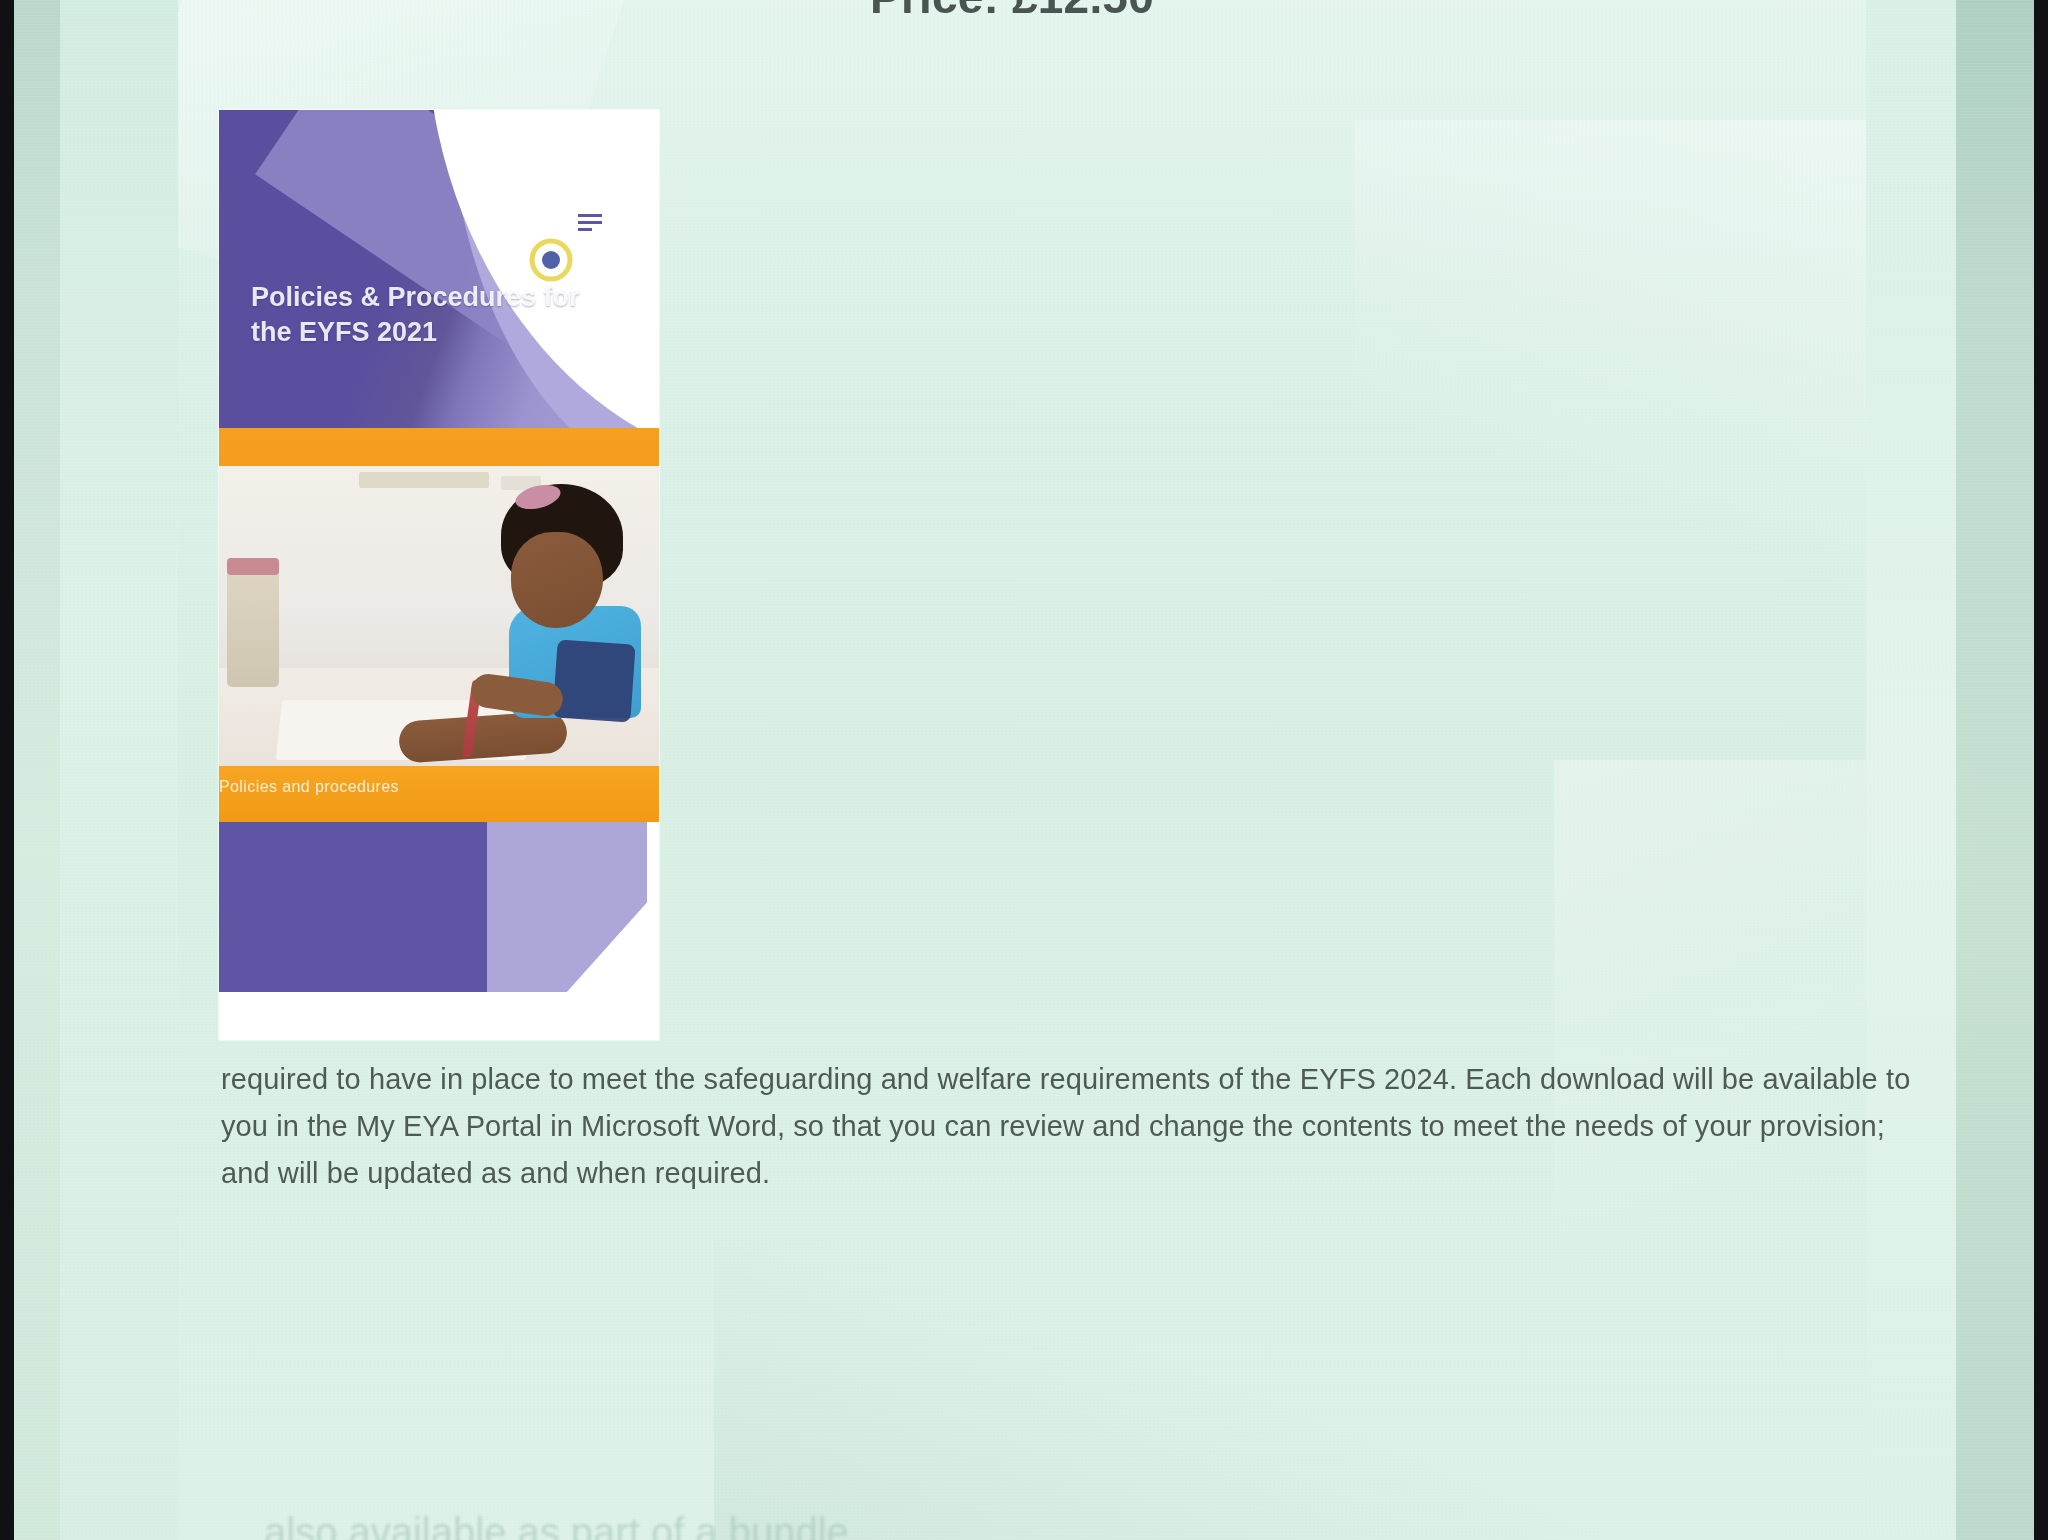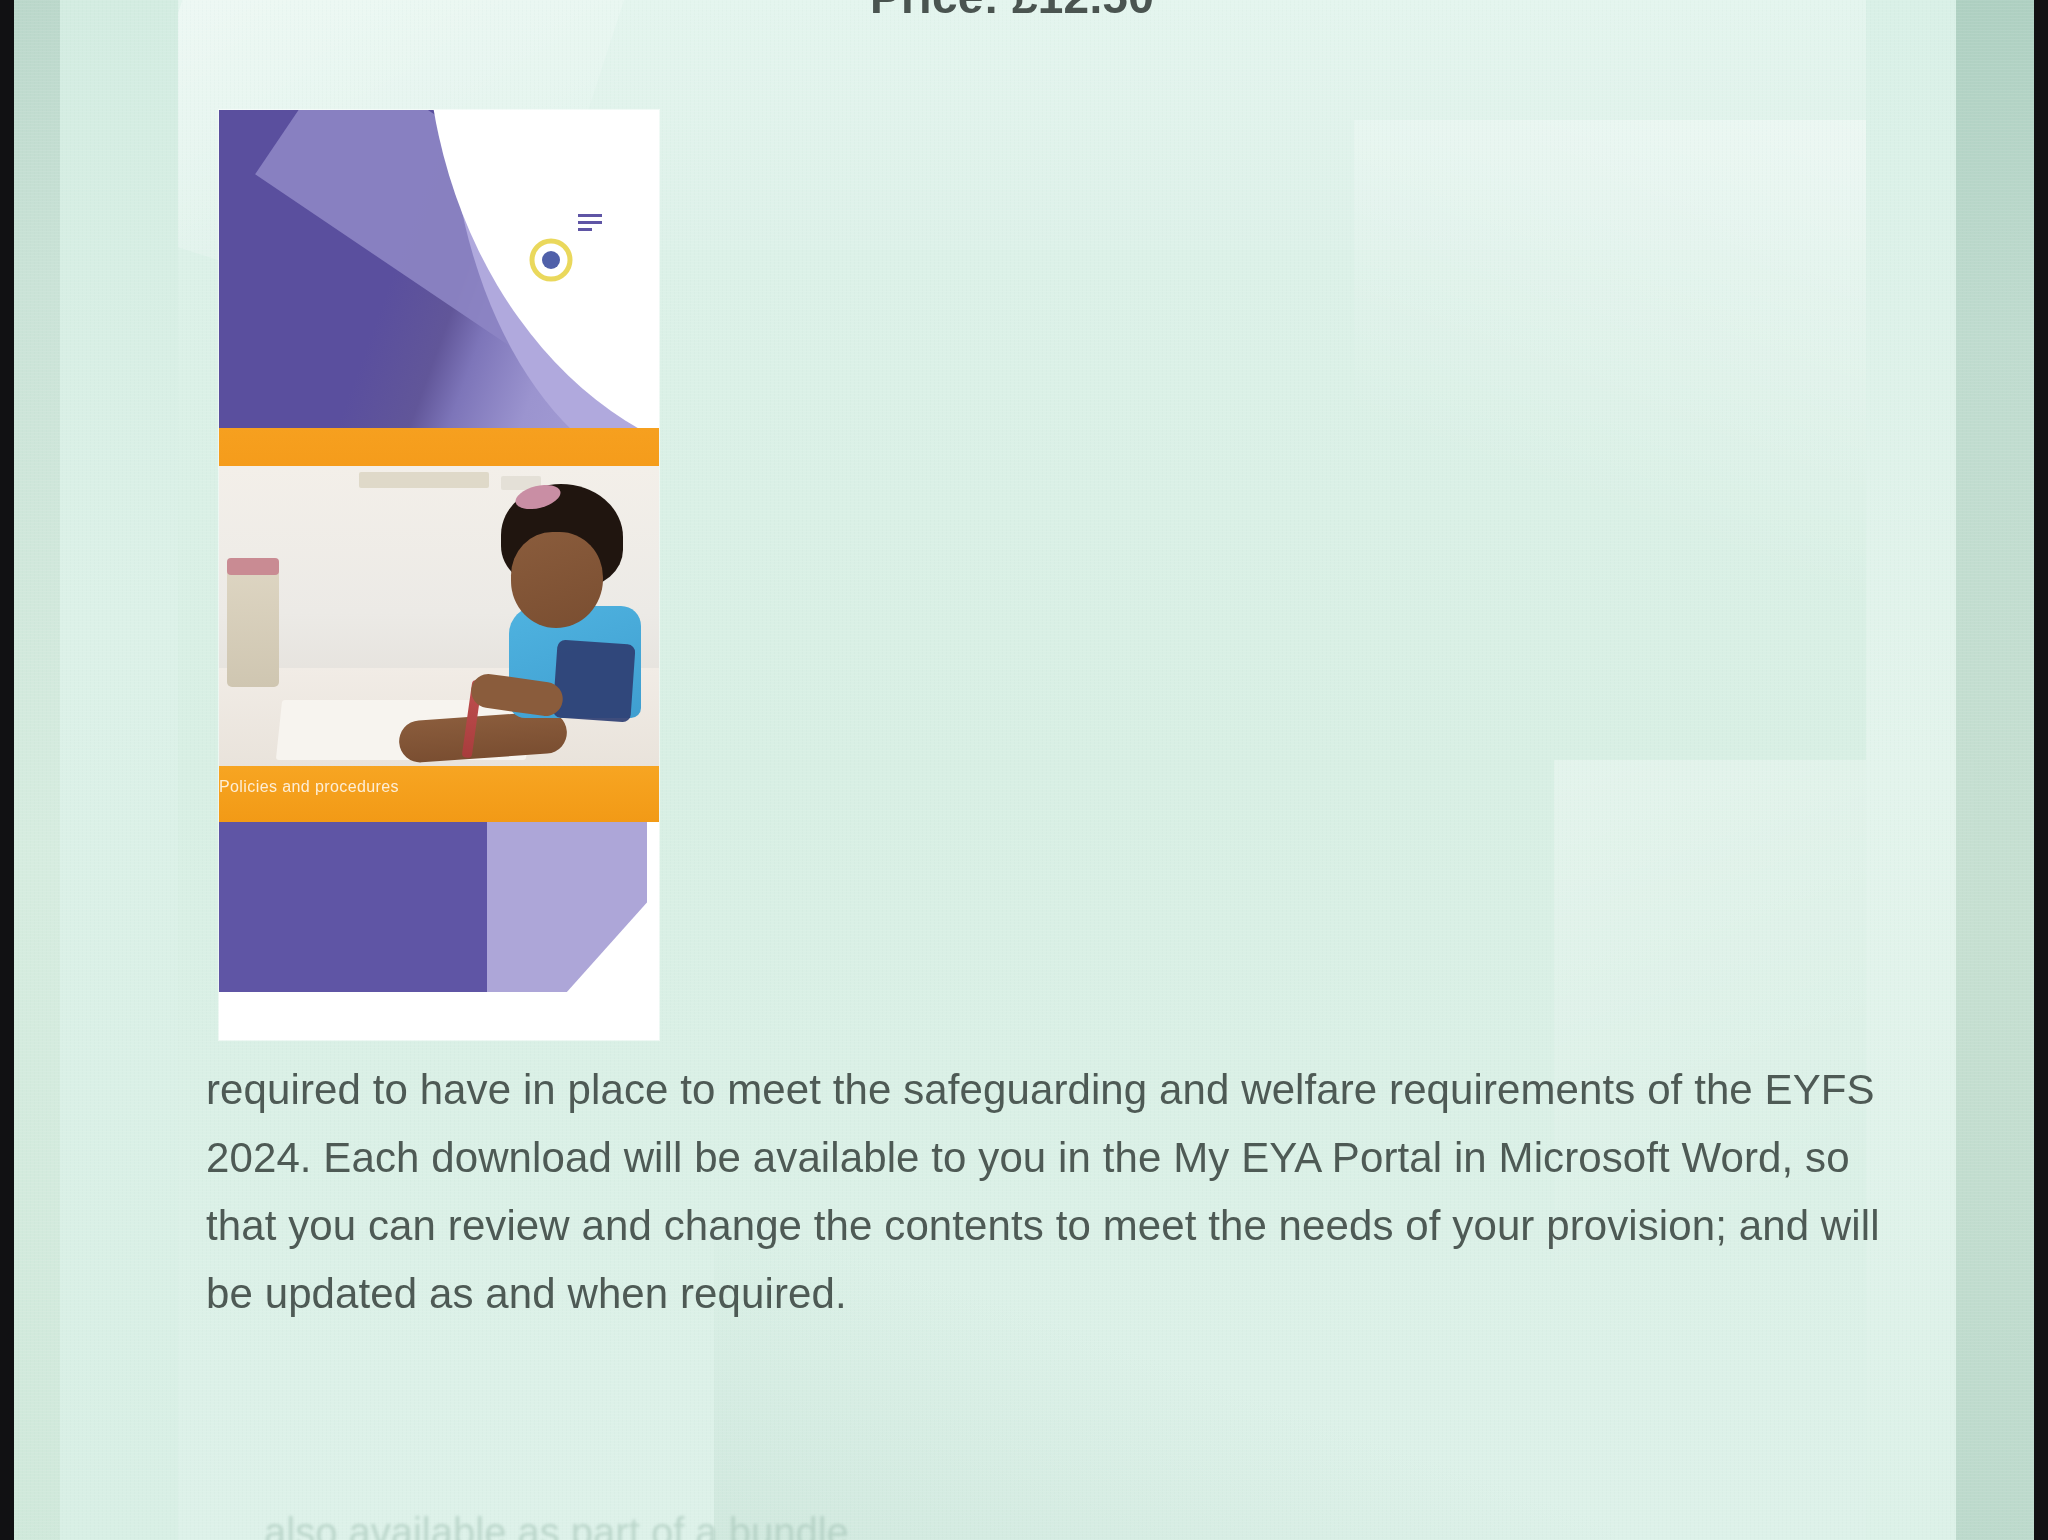--- a/index.html
+++ b/index.html
@@ -283,25 +283,25 @@
     font-size: 42px;
     line-height: 1.62;
     font-weight: 500;
     letter-spacing: .1px;
   }
   .para + .para { margin-top: 46px; }
 
   
   #fullwidth {
     position: absolute;
-    left: 192px;
+    left: 207px;
     top: 1056px;
     width: 1715px;
     color: #4e5a55;
-    font-size: 42px;
+    font-size: 29px;
     line-height: 1.62;
     font-weight: 500;
     letter-spacing: .1px;
   }
 
   
   #cutline {
     position: absolute;
     left: 250px;
     top: 1510px;
@@ -350,20 +350,21 @@
             <circle cx="26" cy="22" r="15" fill="none" stroke="#ffffff" stroke-width="4" opacity=".85"></circle>
             <circle cx="30" cy="62" r="19" fill="none" stroke="#e8d44a" stroke-width="5" opacity=".9"></circle>
             <circle cx="30" cy="62" r="9" fill="#3d4fa0" opacity=".9"></circle>
             <rect x="52" y="10" width="34" height="26" rx="3" fill="#ffffff" opacity=".85"></rect>
             <rect x="57" y="16" width="24" height="3" fill="#5f55a5"></rect>
             <rect x="57" y="23" width="24" height="3" fill="#5f55a5"></rect>
             <rect x="57" y="30" width="14" height="3" fill="#5f55a5"></rect>
           </svg>
         </div>
 
+        <div class="cv-layer cv-title">Policies &amp; Procedures for the EYFS 2021</div>
 
         <div class="cv-layer cv-band-top"></div>
 
         <div class="cv-layer cv-photo">
           <div class="ph ph-wall"></div>
           <div class="ph ph-shelf"></div>
           <div class="ph ph-shelf2"></div>
           <div class="ph ph-floor"></div>
           <div class="ph ph-paper"></div>
           <div class="ph ph-cup"></div>

